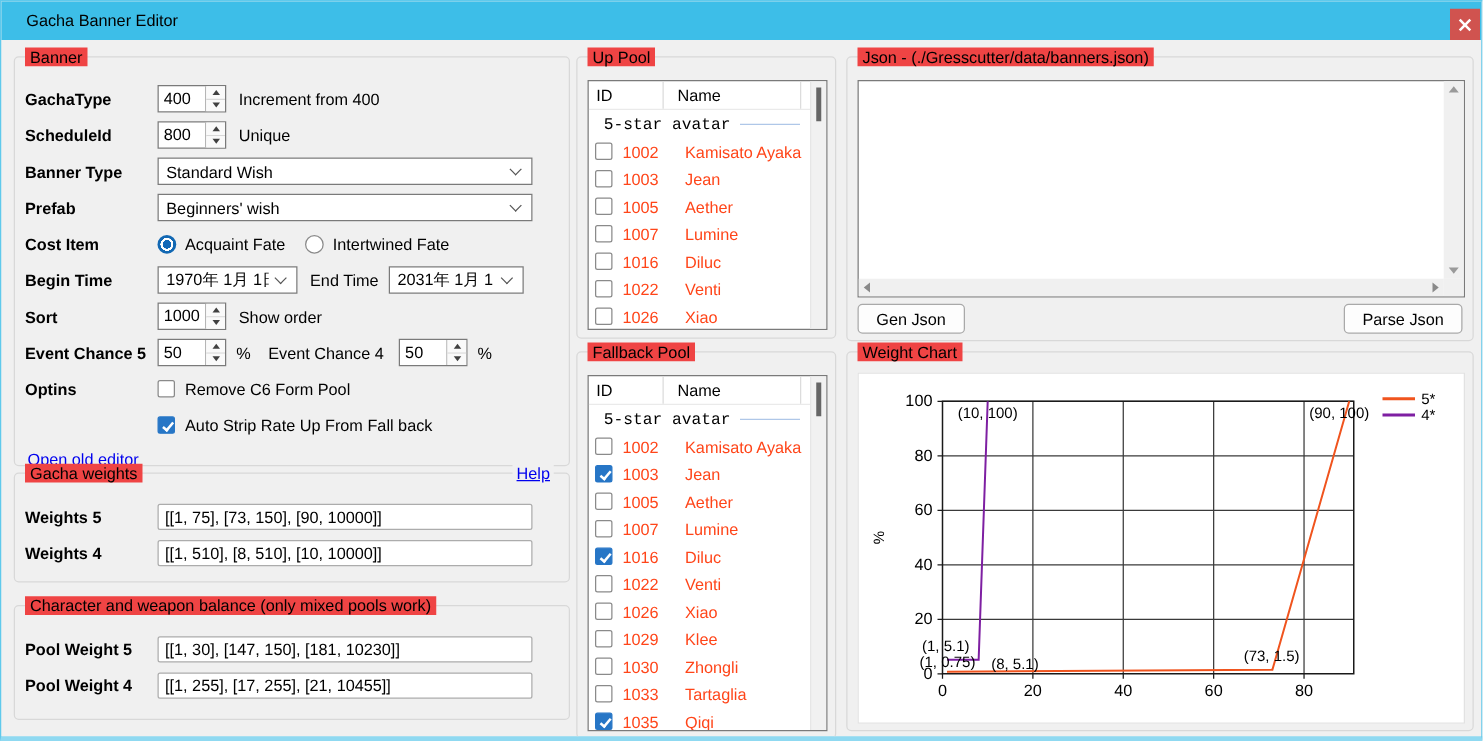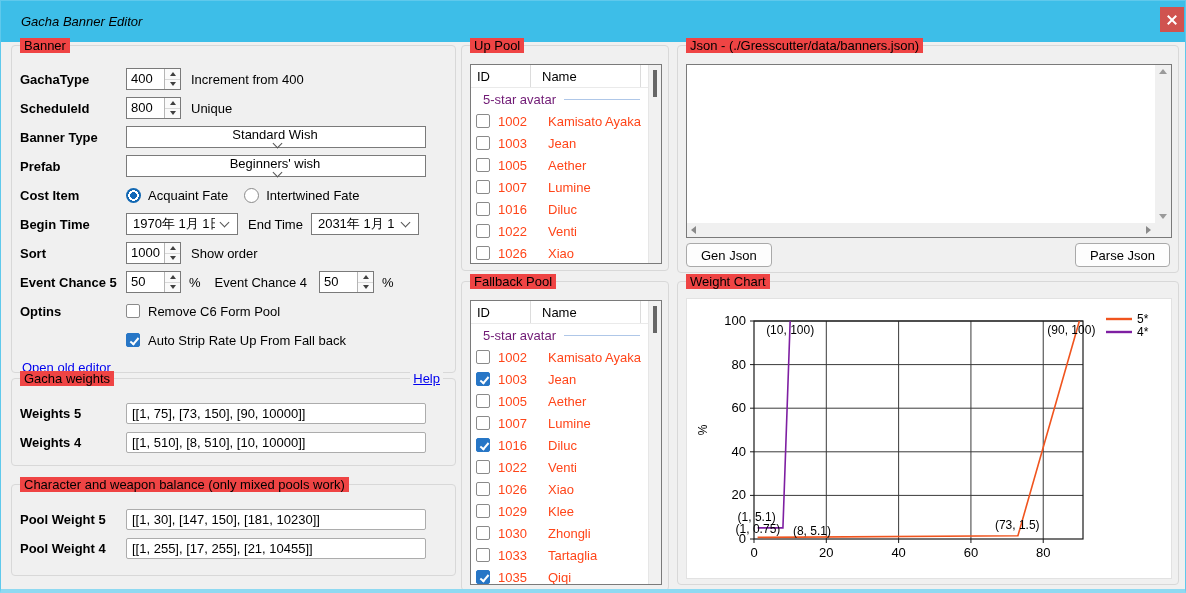--- a/index.html
+++ b/index.html
@@ -3,21 +3,21 @@
 <meta charset="utf-8">
 <style>
   * { box-sizing: border-box; margin: 0; padding: 0; }
   html,body { width:1186px; height:593px; }
   body { font-family:"Liberation Sans", sans-serif; font-size:13px; color:#000; background:#fff; }
 
   .app { position:relative; width:1186px; height:593px; background:#F0F0F0;
          border:1px solid #5FC9EC; border-bottom:4px solid #8FD9F1; overflow:hidden; }
 
   
-  .titlebar { height:41px; background:#3DBEE8; display:flex; align-items:center; padding-left:20px;font-style:italic; }
+  .titlebar { height:31px; background:#3DBEE8; display:flex; align-items:center; padding-left:20px; }
   .close-btn { position:absolute; top:6px; right:1px; width:24px; height:25px; background:#D0534F;
                display:flex; align-items:center; justify-content:center; cursor:pointer; }
   .close-x { position:relative; width:10px; height:10px; }
   .close-x::before,.close-x::after { content:""; position:absolute; left:4px; top:-1px; width:2px; height:12px; background:#fff; }
   .close-x::before { transform:rotate(45deg); } .close-x::after { transform:rotate(-45deg); }
 
   
   .group { position:absolute; border:1px solid #D8D8D8; border-radius:4px; }
   .glabel { position:absolute; top:-8px; left:8px; background:#ef4444; padding:0 4px; line-height:15px; white-space:nowrap; }
   .help-link { position:absolute; top:-8px; right:12px; background:#F0F0F0; padding:0 3px; }
@@ -31,21 +31,21 @@
   .g-chart    { left:676px; top:280px; width:502px; height:304px; }
 
   
   .form-row { display:flex; align-items:center; height:22px; margin:0 0 7px 8px; }
   .form-row.first { margin-top:22px; }
   .flabel { width:100px; text-align:left; margin-right:6px; flex:none; white-space:nowrap;font-weight:bold; }
   .hint { margin-left:10px; white-space:nowrap; }
   .pct { margin-left:8px; }
   .inline-label { margin-left:14px; white-space:nowrap; }
 
-  .w300 { width:300px;flex-direction:column; } .w112 { width:112px; } .w108 { width:108px; } .w64 { width:55px; }
+  .w300 { width:300px; } .w112 { width:112px; } .w108 { width:108px; } .w64 { width:55px; }
 
   .numbox { display:flex; border:1px solid #7a7a7a; background:#fff; height:22px; flex:none; }
   .numbox.second { margin-left:12px; }
   .numval { flex:1; padding:2px 4px; overflow:hidden; }
   .spin { width:16px; display:flex; flex-direction:column; border-left:1px solid #B5B5B5; flex:none; }
   .spin-b { flex:1; display:flex; align-items:center; justify-content:center; background:#FAFAFA; }
   .spin-b:first-child { border-bottom:1px solid #D8D8D8; }
   .tri-up   { width:0;height:0;border-left:3.5px solid transparent;border-right:3.5px solid transparent;border-bottom:4px solid #404040; }
   .tri-down { width:0;height:0;border-left:3.5px solid transparent;border-right:3.5px solid transparent;border-top:4px solid #404040; }
   .tri-left { width:0;height:0;border-top:4px solid transparent;border-bottom:4px solid transparent;border-right:5px solid #8a8a8a; }
@@ -80,21 +80,21 @@
   .listbox { position:absolute; left:8px; top:18px; right:6px; background:#fff; border:1px solid #7a7a7a;
              display:flex; overflow:hidden; }
   .g-uppool .listbox { bottom:6px; }
   .g-fallback .listbox { height:285px; }
   .list-main { flex:1; overflow:hidden; }
   .vtrack { width:13px; background:#F1F1F1; position:relative; border-left:1px solid #E6E6E6; flex:none; }
   .vthumb { position:absolute; top:5px; left:4px; width:4px; height:27px; background:#666; }
   .list-header { display:flex; height:23px; align-items:center; border-bottom:1px solid #EAEAEA; color:#000; }
   .col-id { width:60px; padding-left:6px; border-right:1px solid #DCDCDC; height:100%; display:flex; align-items:center; }
   .col-name { width:110px; padding-left:11px; border-right:1px solid #DCDCDC; height:100%; display:flex; align-items:center; }
-  .section-row { display:flex; align-items:center; height:22px; padding:0 8px 0 12px; color:#701a75; }
+  .section-row { display:flex; align-items:center; height:22px; padding:0 8px 0 12px; color:#000000;font-family:Liberation Mono, monospace; }
   .section-line { flex:1; height:1px; background:#AFC7E8; margin-left:8px; }
   .pool-row { display:flex; align-items:center; height:22px; padding-left:5px; color:#FF4519; }
   .pool-row .cb { margin-right:8px; }
   .pid { width:50px; }
 
   
   .ta-box { position:absolute; left:8px; top:18px; width:486px; height:174px; border:1px solid #7a7a7a;
             display:grid; grid-template-columns:1fr 16px; grid-template-rows:1fr 14px; background:#fff; }
   .ta-area { grid-area:1/1; }
   .vscroll { grid-area:1/2; background:#F0F0F0; display:flex; flex-direction:column; justify-content:space-between;

